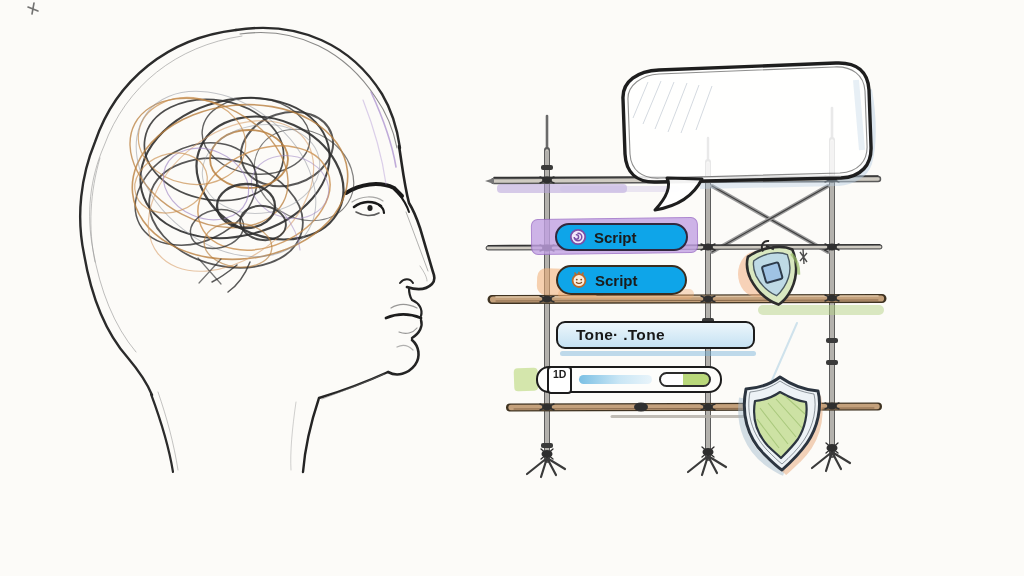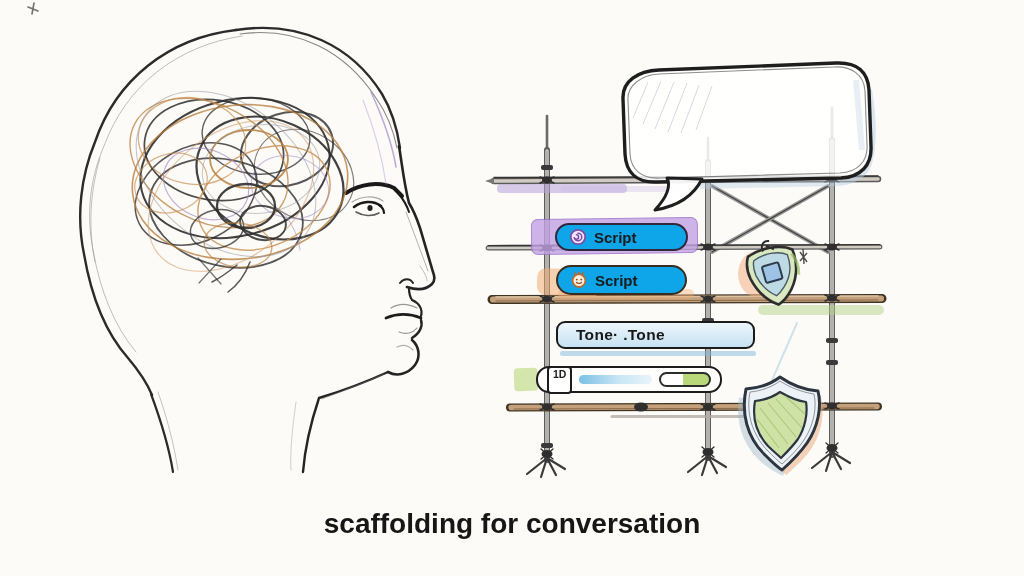--- a/index.html
+++ b/index.html
@@ -304,14 +304,13 @@
   </div>
   <div class="hl smear-tone"></div>
 
   <div class="hl smear-green"></div>
   <div class="progress">
     <span class="id-badge">1D</span>
     <span class="track"></span>
     <span class="end-pill"></span>
   </div>
 
-  <div class="caption">scaffolding for conversation</div>
 </div>
 
 </body></html>

